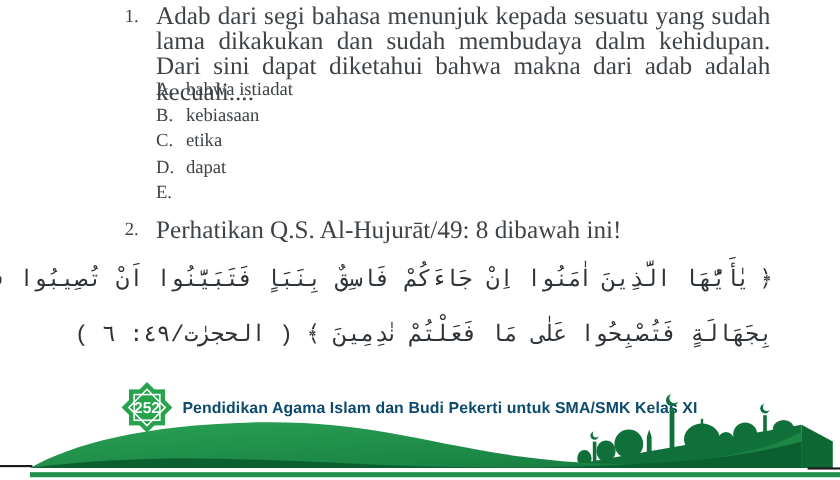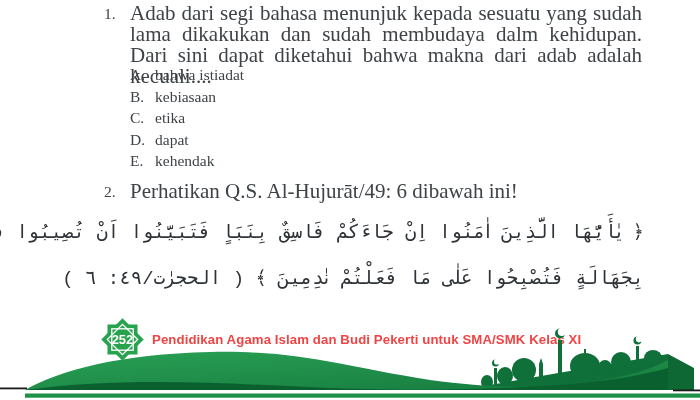--- a/index.html
+++ b/index.html
@@ -24,21 +24,21 @@
   .quran-line1{
     font-size:19px;line-height:46px;height:46px;
     text-align:justify;text-align-last:justify;text-justify:inter-word;
     white-space:nowrap;overflow:visible;
   }
   .quran-line2{font-size:19px;line-height:46px;height:46px;white-space:nowrap;}
   
   .badge{position:absolute;left:99px;top:316px;width:47px;height:47px;}
   .book-title{
     position:absolute;left:152px;top:332px;
-    font-family:"Liberation Sans", sans-serif;font-size:13.2px;font-weight:600;color:#ef4444;
+    font-family:"Liberation Sans", sans-serif;font-size:13.2px;font-weight:600;color:#0c4a6e;
     letter-spacing:0.1px;
   }
   .deco{position:absolute;left:0;top:328px;width:700px;height:72px;display:block;}
 </style>
 </head>
 <body>
 
 <div class="page">
 
   <div class="qblock q1">
@@ -58,27 +58,26 @@
     <div class="opt">
       <span class="opt-letter">C.</span>
       <span class="opt-text">etika</span>
     </div>
     <div class="opt">
       <span class="opt-letter">D.</span>
       <span class="opt-text">dapat</span>
     </div>
     <div class="opt">
       <span class="opt-letter">E.</span>
-      <span class="opt-text">kehendak</span>
     </div>
   </div>
 
   <div class="qblock q2">
     <div class="qnum">2.</div>
-    <div class="qtext">Perhatikan Q.S. Al-Hujurāt/49: 6 dibawah ini!</div>
+    <div class="qtext">Perhatikan Q.S. Al-Hujurāt/49: 8 dibawah ini!</div>
   </div>
 
   <div class="quran" dir="rtl">
     <div class="quran-line1">﴿ يٰأَيُّهَا الَّذِينَ اٰمَنُوا اِنْ جَاءَكُمْ فَاسِقٌ بِنَبَاٍ فَتَبَيَّنُوا اَنْ تُصِيبُوا قَوْمًا</div>
     <div class="quran-line2">بِجَهَالَةٍ فَتُصْبِحُوا عَلٰى مَا فَعَلْتُمْ نٰدِمِينَ ﴾ ( الحجرٰت/٤٩: ٦ )</div>
   </div>
 
   <svg class="badge" viewBox="0 0 47 47">
     <rect x="8.5" y="8.5" width="30" height="30" fill="#27a24d"></rect>
     <rect x="8.5" y="8.5" width="30" height="30" transform="rotate(45 23.5 23.5)" fill="#27a24d"></rect>

